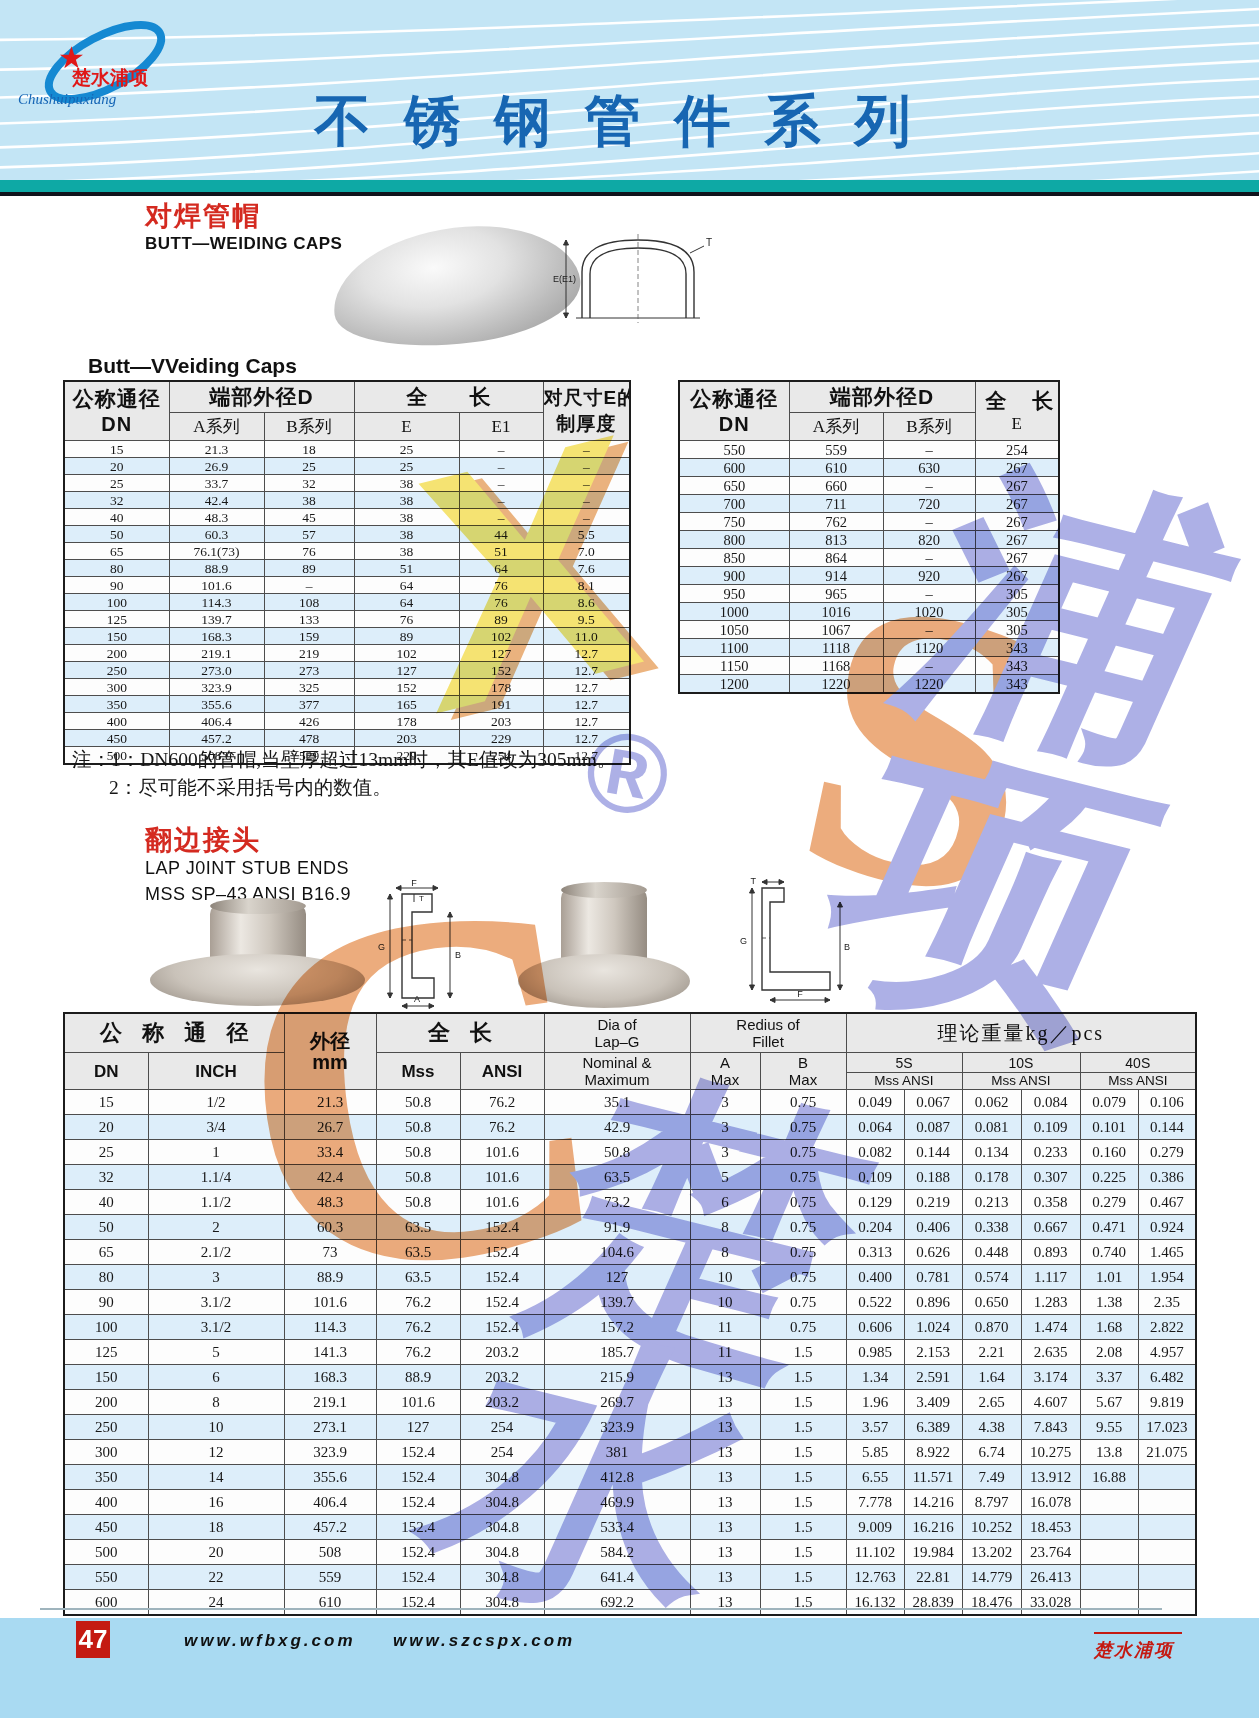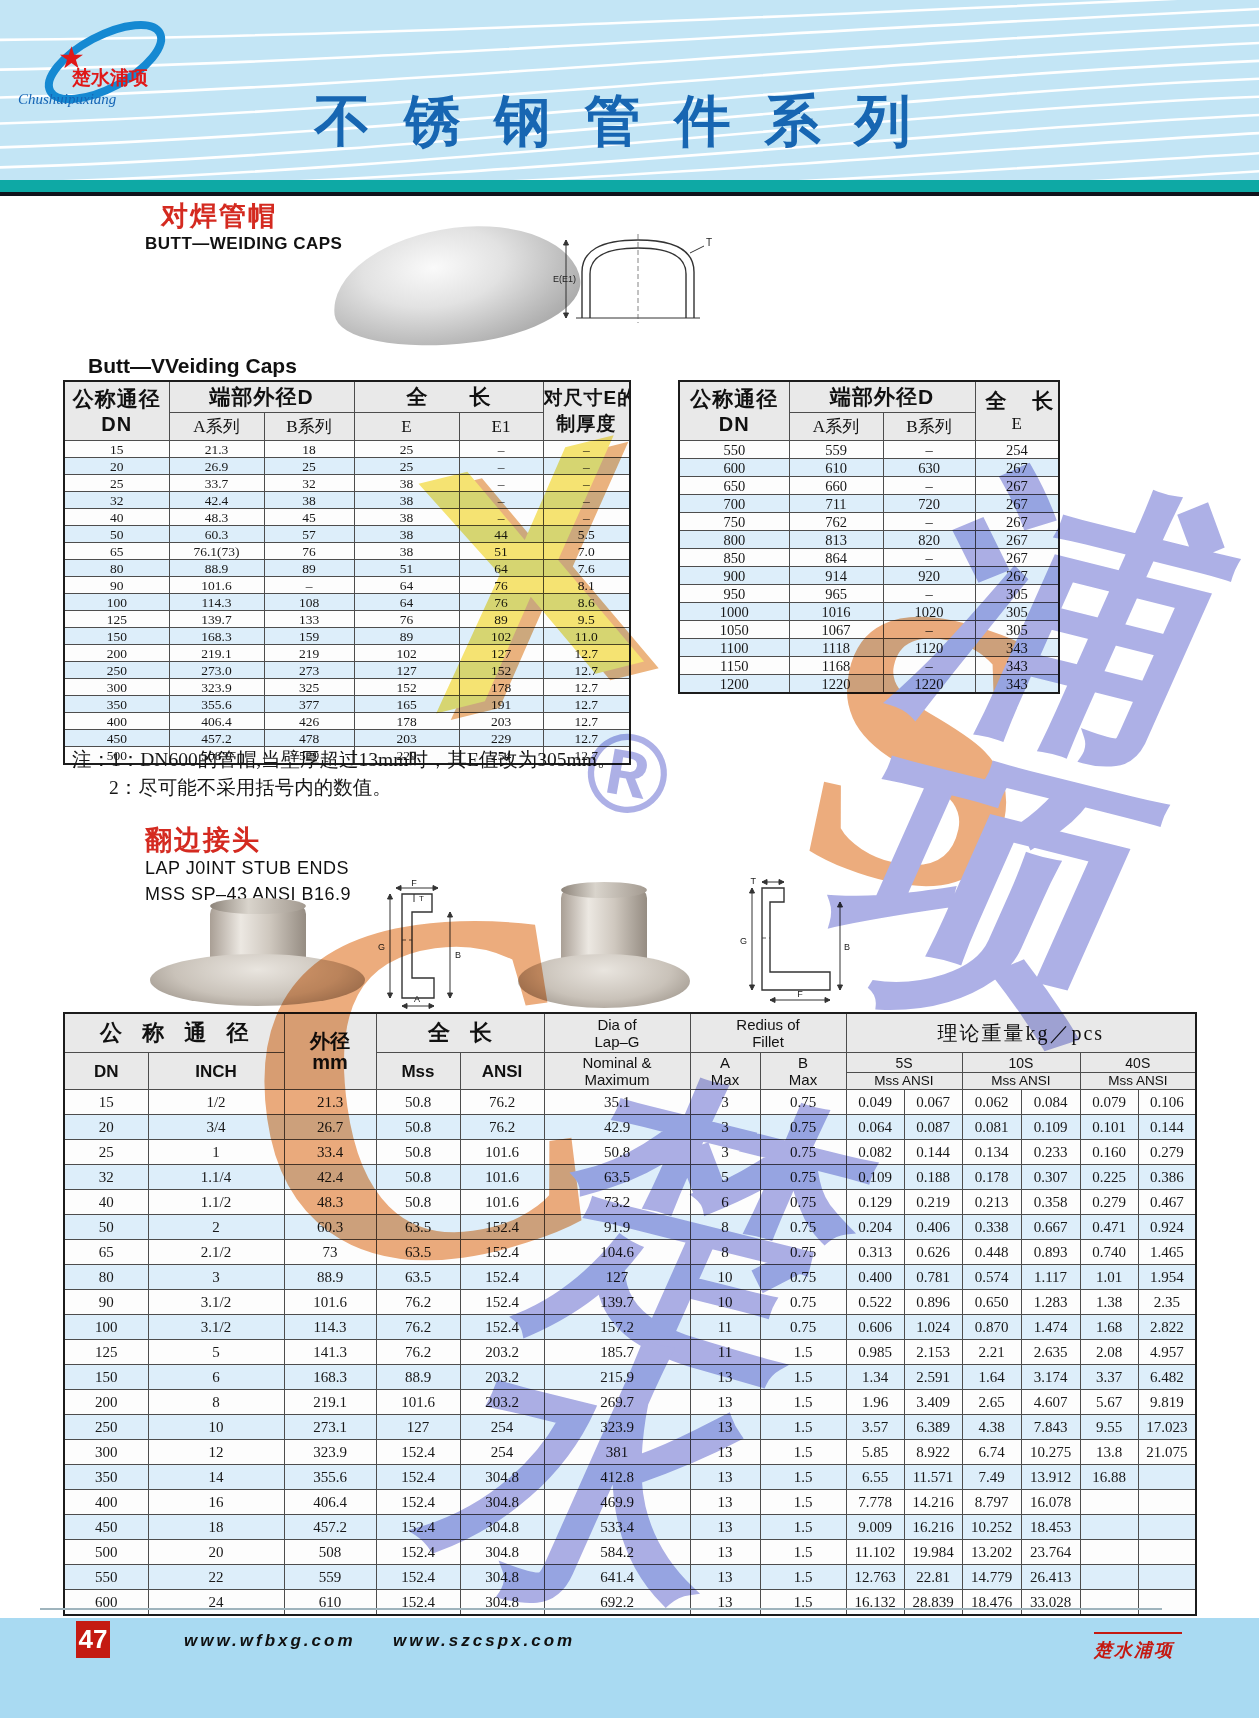--- a/index.html
+++ b/index.html
@@ -113,21 +113,21 @@
       <ellipse cx="105" cy="62" rx="62" ry="26" fill="none" stroke="#1589d2" stroke-width="8" transform="rotate(-28 105 62)"></ellipse>
       <text x="58" y="68" font-size="30" fill="#e01818">★</text>
       <text x="72" y="84" font-size="19" font-weight="bold" fill="#e01818">楚水浦项</text>
       <text x="18" y="104" font-size="15" font-style="italic" fill="#1565b5" font-family="Liberation Serif, DejaVu Serif, serif">Chushuipuxiang</text>
     </svg>
     <div class="page-title">不锈钢管件系列</div>
   </div>
   <div class="teal-bar"></div>
   <div class="dark-line"></div>
 
-  <div class="sec-red" style="left:145px;top:198px;margin-left:16px;">对焊管帽</div>
+  <div class="sec-red" style="left:145px;top:198px;">对焊管帽</div>
   <div class="sec-en" style="left:145px;top:234px;">BUTT—WEIDING CAPS</div>
 
   <div class="cap-photo"></div>
 
   <div class="draw" style="left:552px;top:226px;">
     <svg width="168" height="100" viewBox="0 0 168 100">
       <g stroke="#333" fill="none" stroke-width="1.4">
         <path d="M30,92 L30,46 Q30,14 86,14 Q142,14 142,46 L142,92"></path>
         <path d="M38,92 L38,48 Q38,22 86,22 Q134,22 134,48 L134,92"></path>
         <path d="M24,92 L148,92" stroke-width="1"></path>

